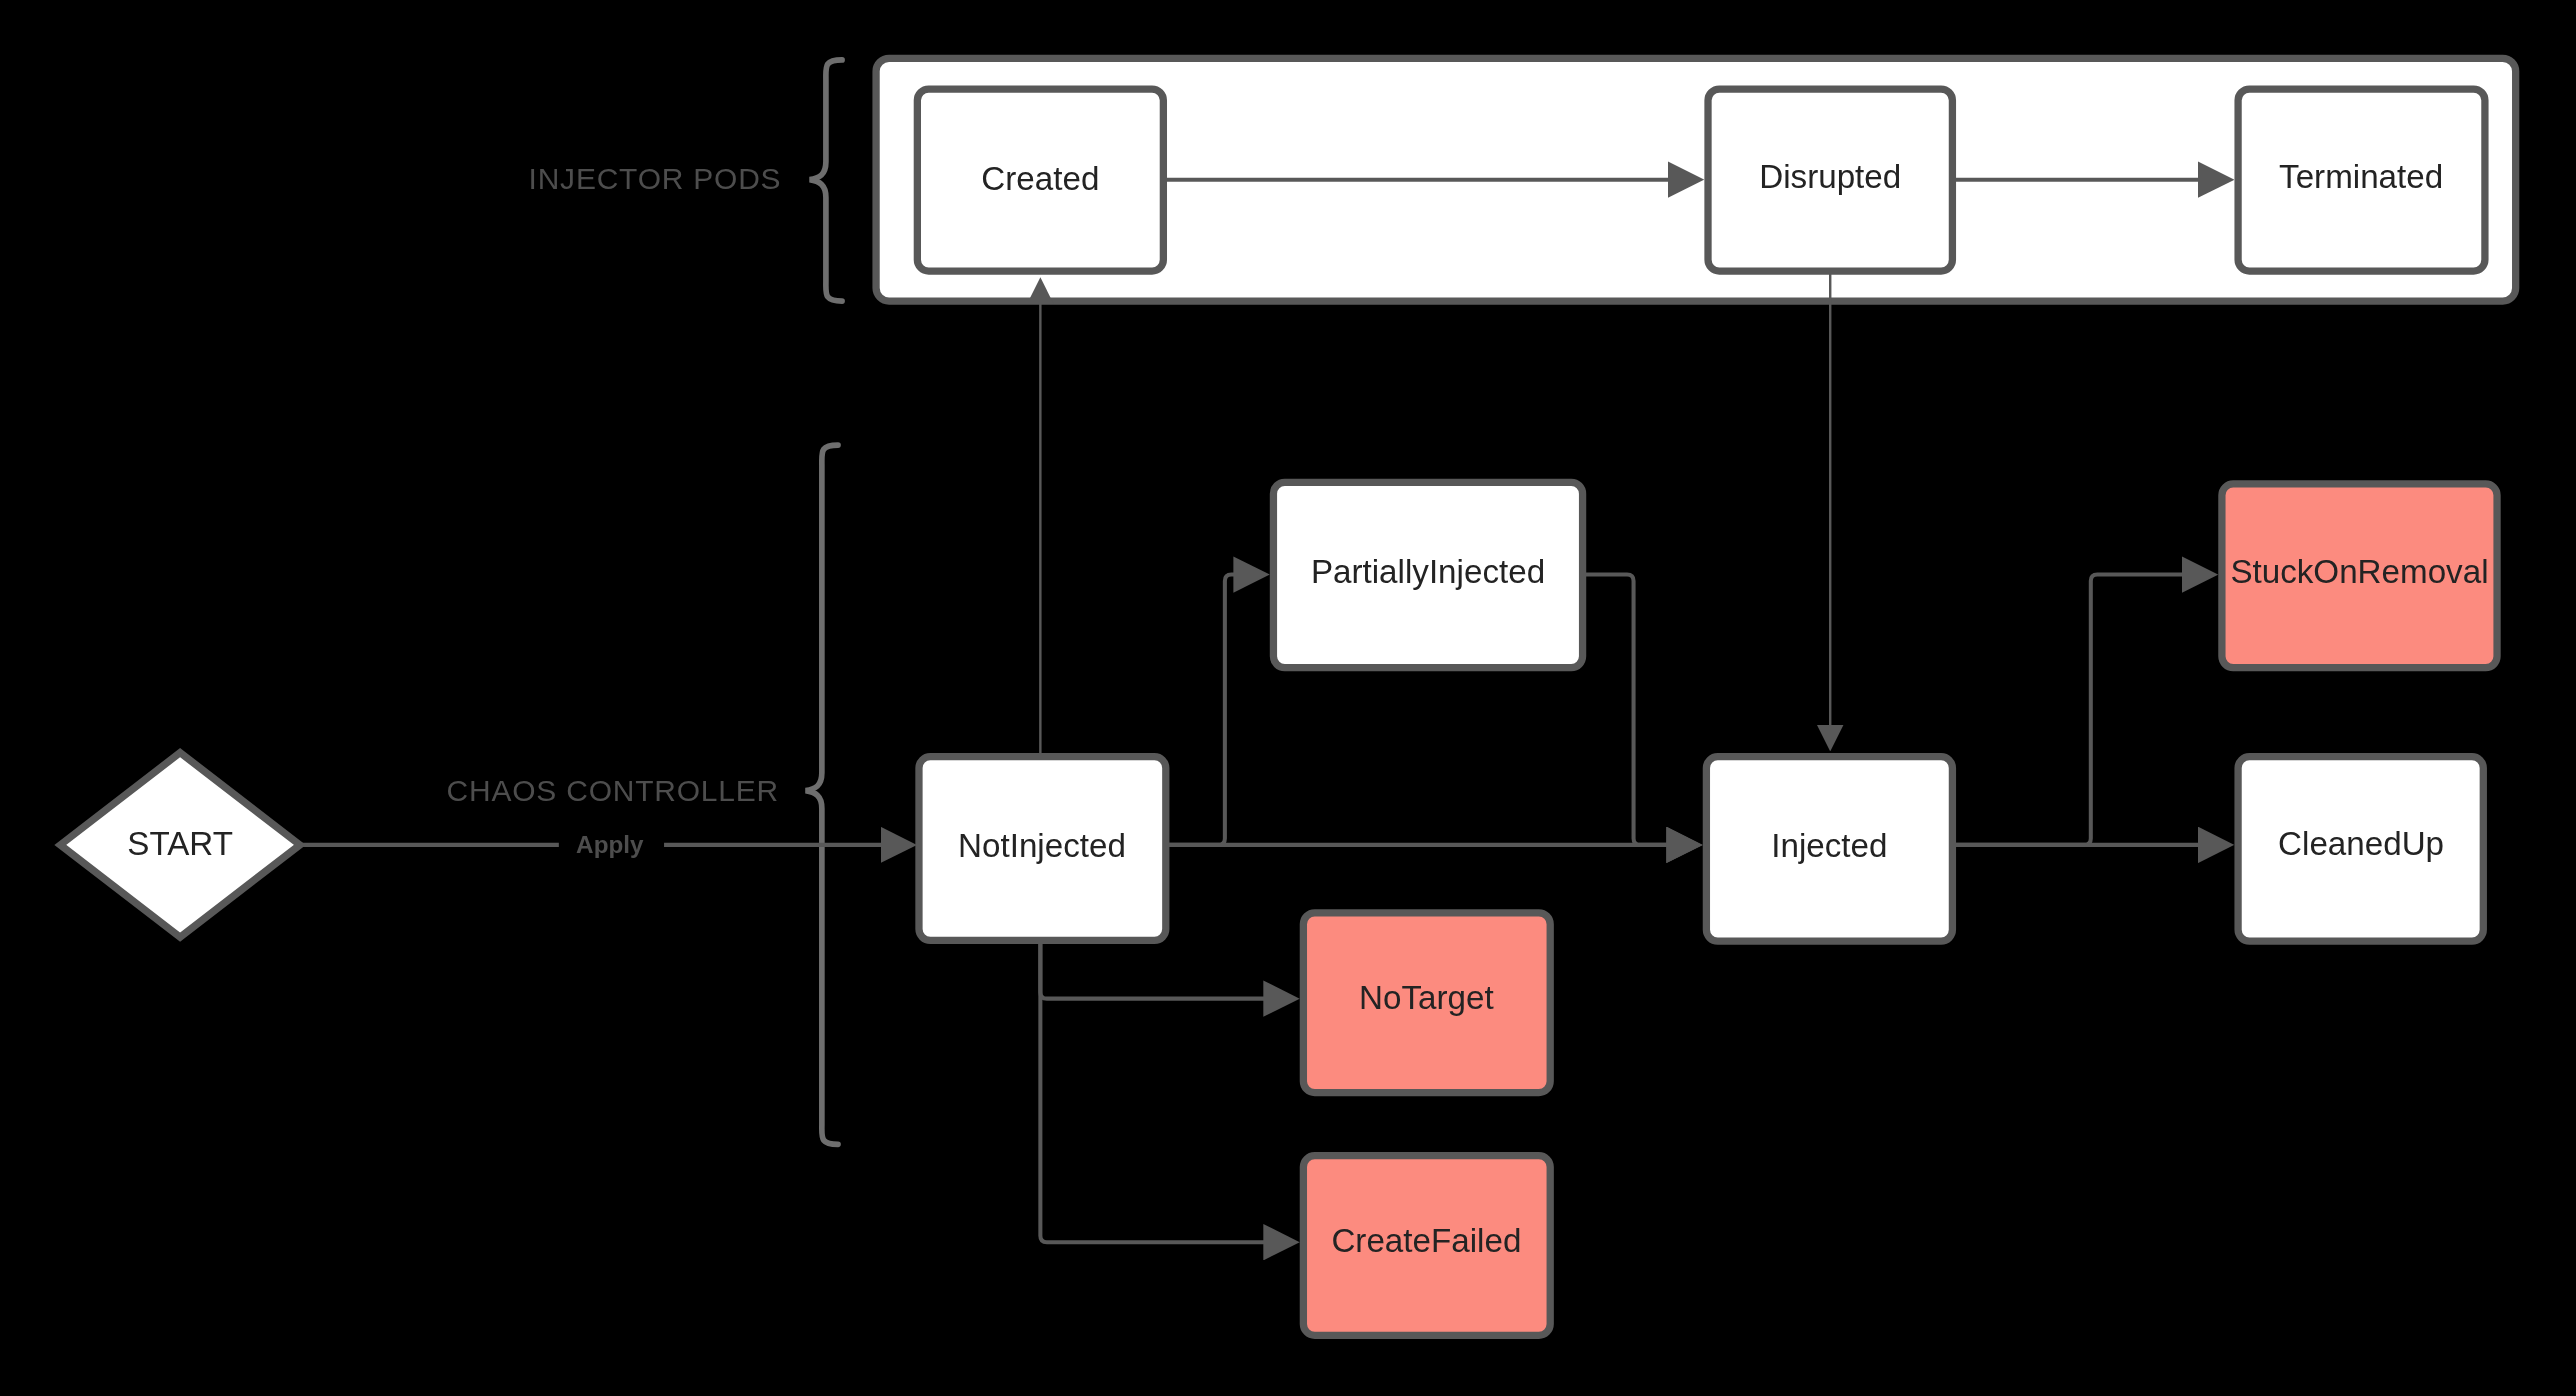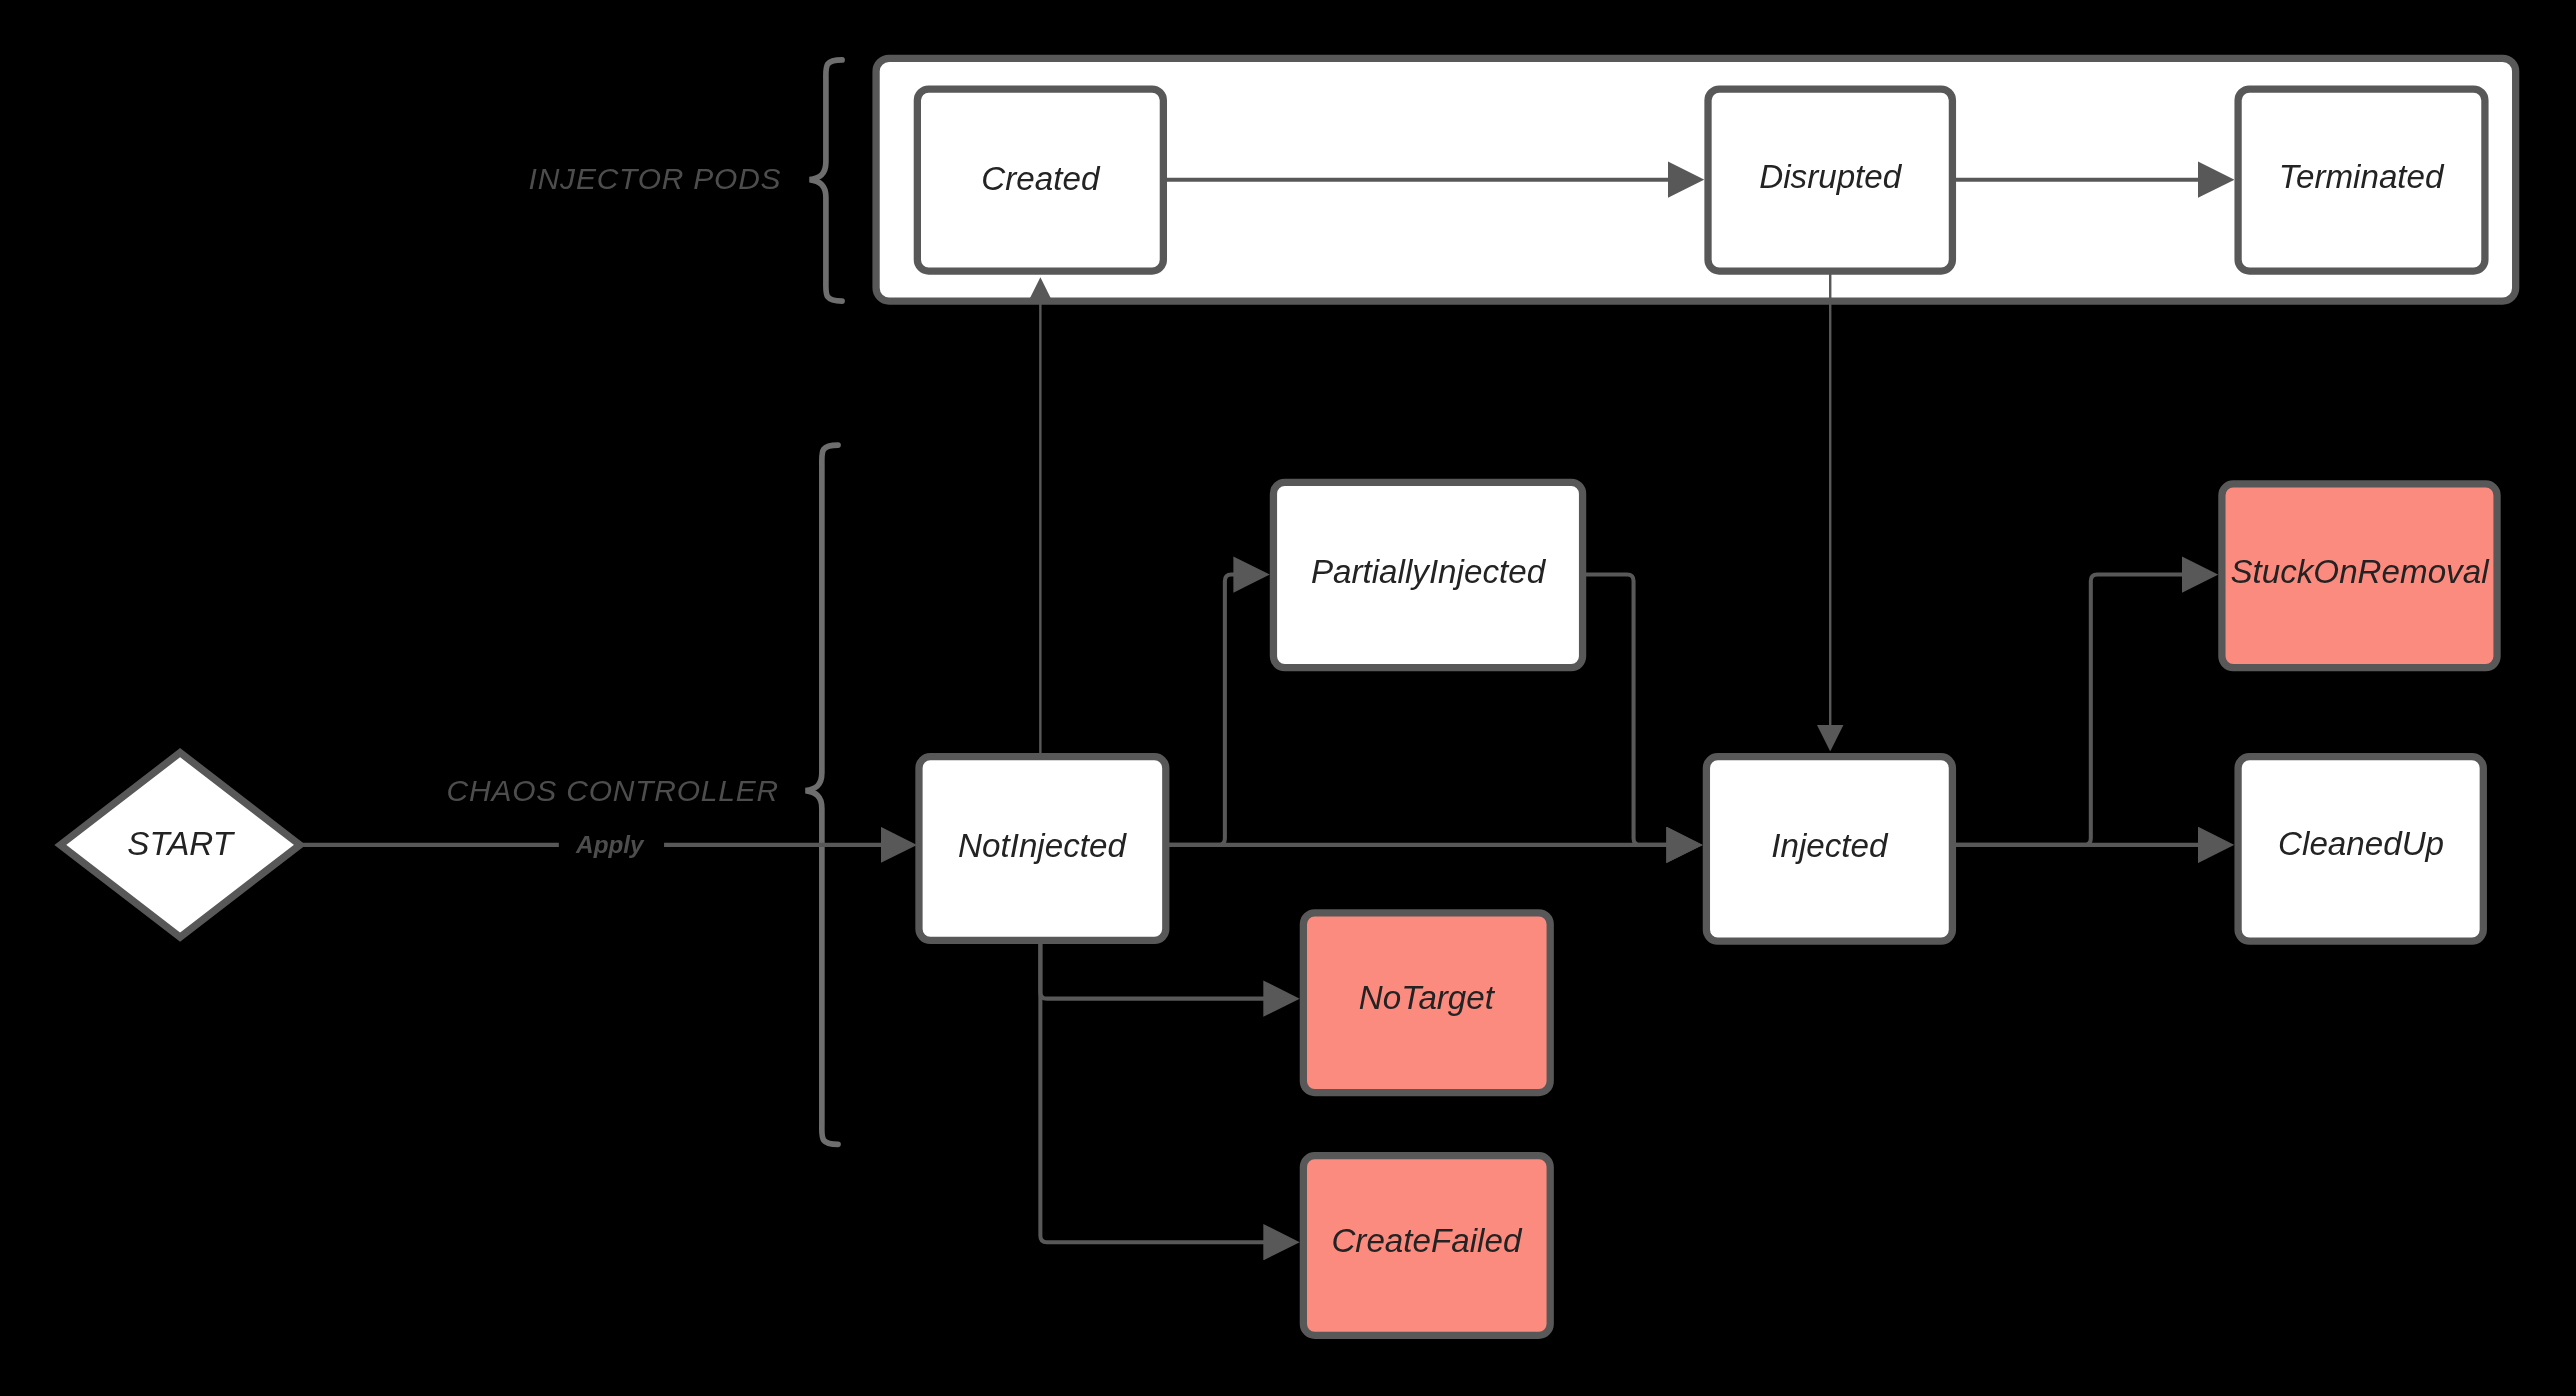--- a/index.html
+++ b/index.html
@@ -11,21 +11,20 @@
     width: 2576px;
     height: 1396px;
     overflow: hidden;
     font-family: "Liberation Sans", sans-serif;
   }
   #diagram-root {
     position: relative;
     width: 2576px;
     height: 1396px;
     background: #000000;
-    font-style: italic;
   }
   svg#state-machine-svg {
     display: block;
     width: 2576px;
     height: 1396px;
   }
   .node-box-shape {
     fill: #FFFFFF;
     stroke: #585858;
     stroke-width: 9;

